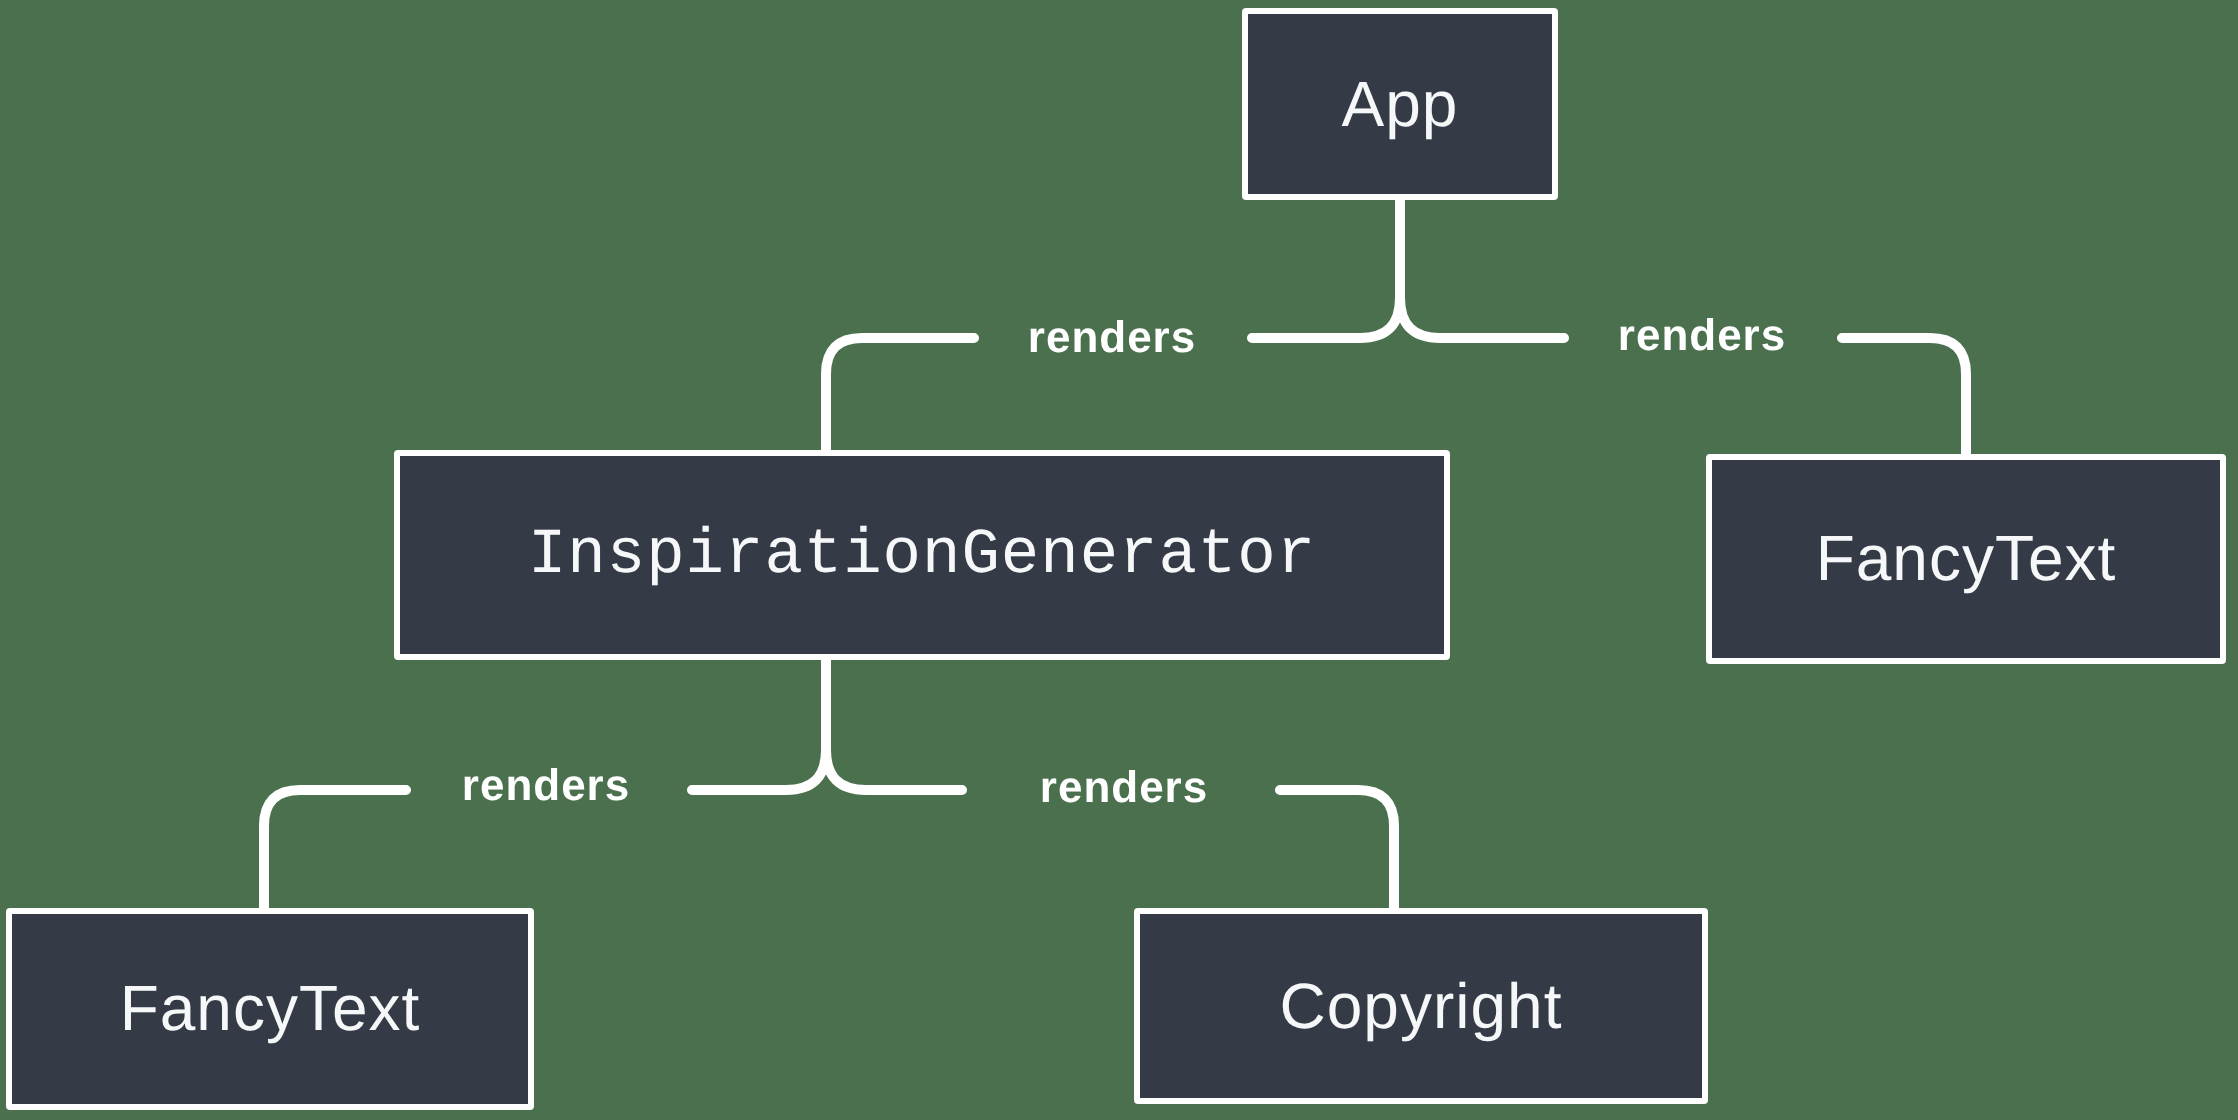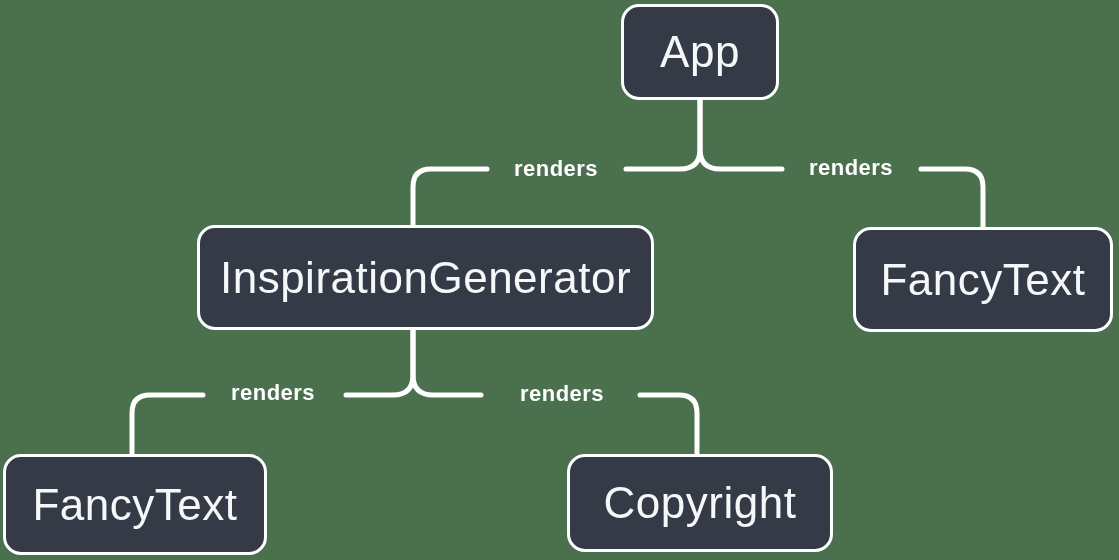--- a/index.html
+++ b/index.html
@@ -23,33 +23,33 @@
     fill:none;
     stroke:var(--edge-stroke);
     stroke-width:5;
     stroke-linecap:round;
   }
   .node{
     position:absolute;
     box-sizing:border-box;
     background:var(--node-fill);
     border:3px solid var(--node-border);
-    border-radius:18px;
+    border-radius:2px;
     color:var(--node-text);
     display:flex;align-items:center;justify-content:center;
-    font-size:44px;
+    font-size:32px;
     font-weight:400;
     letter-spacing:0.5px;
     white-space:nowrap;
   }
   #node-app{left:621px;top:4px;width:158px;height:96px;}
-  #node-inspiration-generator{left:197px;top:225px;width:457px;height:105px;}
+  #node-inspiration-generator{left:197px;top:225px;width:528px;height:105px;font-family:Liberation Mono, monospace;}
   #node-fancy-text-right{left:853px;top:227px;width:260px;height:105px;}
   #node-fancy-text-left{left:3px;top:454px;width:264px;height:101px;}
-  #node-copyright{left:567px;top:454px;width:266px;height:98px;}
+  #node-copyright{left:567px;top:454px;width:287px;height:98px;}
   .edge-label{
     position:absolute;
     transform:translate(-50%,-50%);
     color:var(--edge-label-text);
     font-size:22px;
     font-weight:700;
     letter-spacing:0.5px;
     white-space:nowrap;
   }
   #edge-label-1{left:556px;top:169px;}

